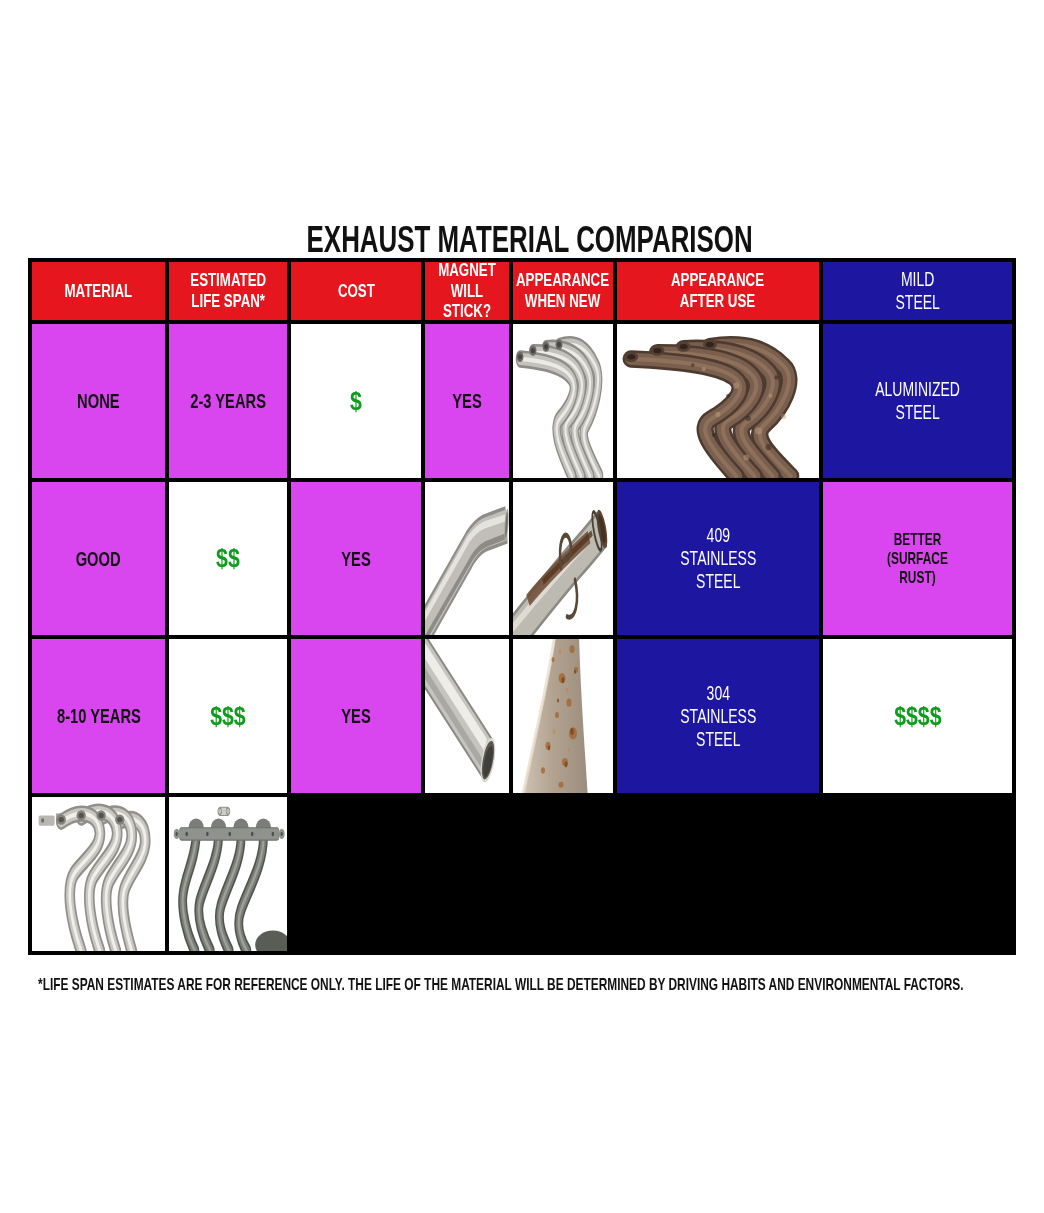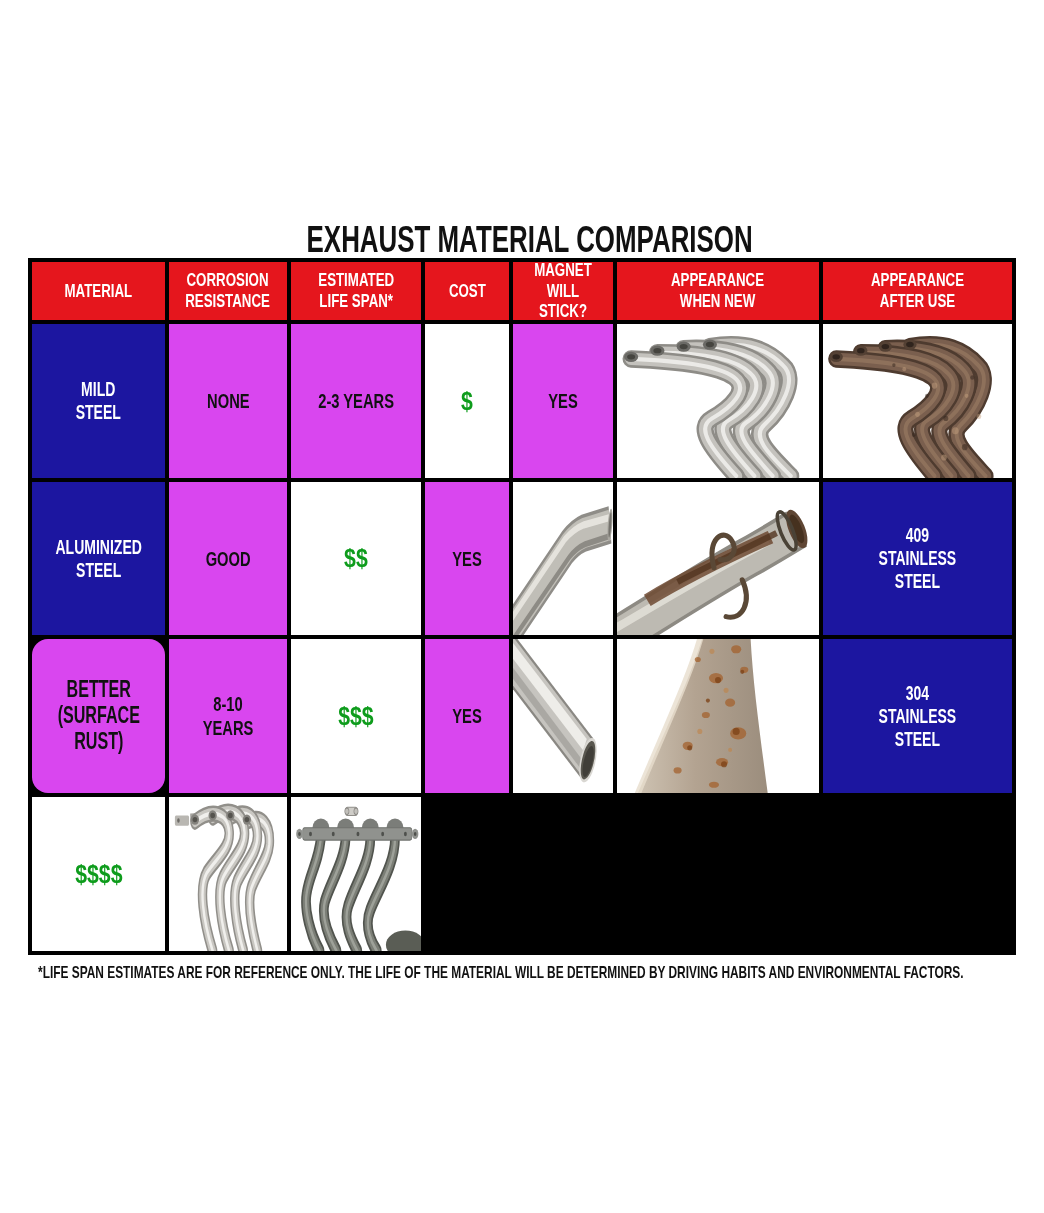--- a/index.html
+++ b/index.html
@@ -29,48 +29,44 @@
     display:grid;
     grid-template-columns:133px 118px 130px 84px 100px 202px 189px;
     grid-template-rows:58px 154px 153px 154px 154px;
     gap:4px;
   }
   .cell{
     display:flex;align-items:center;justify-content:center;
     text-align:center;overflow:hidden;
   }
   .head{background:var(--header-red);color:#fff;font-weight:bold;font-size:19px;line-height:1.1;}
-  .mat{background:var(--material-blue);color:#fff;font-weight:bold;font-size:20px;line-height:1.15;}
+  .mat{background:var(--material-blue);color:#fff;font-weight:normal;font-size:20px;line-height:1.15;}
   .data{background:#d946ef;color:var(--text-black);font-weight:bold;font-size:21px;line-height:1.12;}
-  .corr{font-size:23px;border-radius:16px;}
+  .corr{font-size:17px;}
   .cost{background:#fff;color:var(--cost-green);font-weight:bold;font-size:25px;}
   .cost .cond{transform:scaleX(0.85);}
   .photo{background:#fff;}
   .photo svg{width:100%;height:100%;display:block;}
   .footnotes{
     position:absolute;left:38px;top:962px;width:990px;
     color:var(--text-black);font-weight:bold;font-size:17px;
   }
-  .footnotes p{margin:0 0 9px 0;line-height:1.35;text-align:center;}
+  .footnotes p{margin:12px 0 9px 0;line-height:1.35;text-align:center;}
 </style>
 </head>
 <body>
 
 <div class="page">
 
   <h1 class="title"><span class="cond-nowrap">EXHAUST MATERIAL COMPARISON</span></h1>
 
   <div class="comparison-table">
 
     <div class="cell head">
         <span class="cond">MATERIAL</span>
-      </div>
-    <div class="cell head">
-        <span class="cond">CORROSION
-RESISTANCE</span>
       </div>
     <div class="cell head">
         <span class="cond">ESTIMATED
 LIFE SPAN*</span>
       </div>
     <div class="cell head">
         <span class="cond">COST</span>
       </div>
     <div class="cell head">
         <span class="cond">MAGNET

